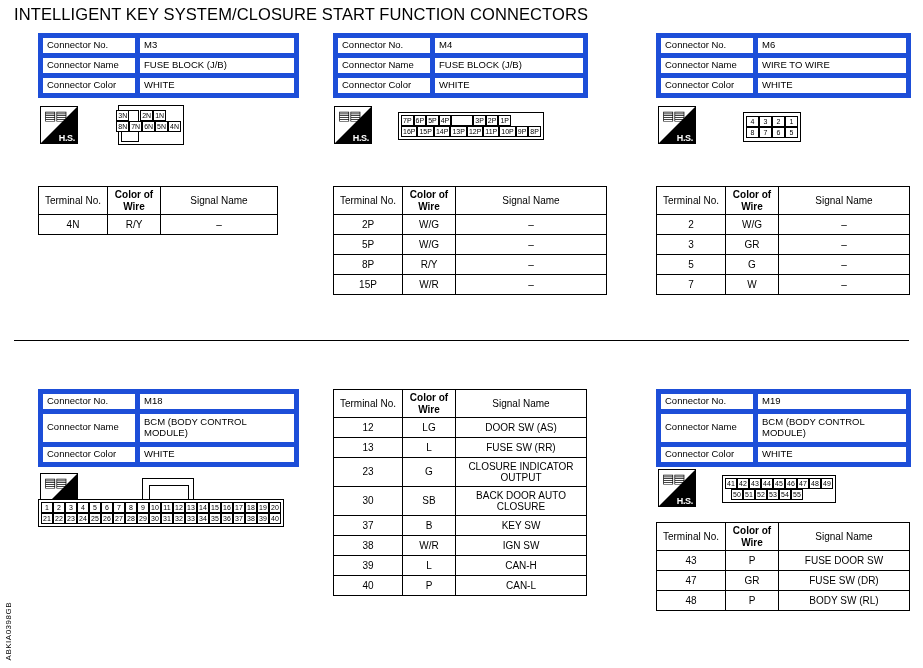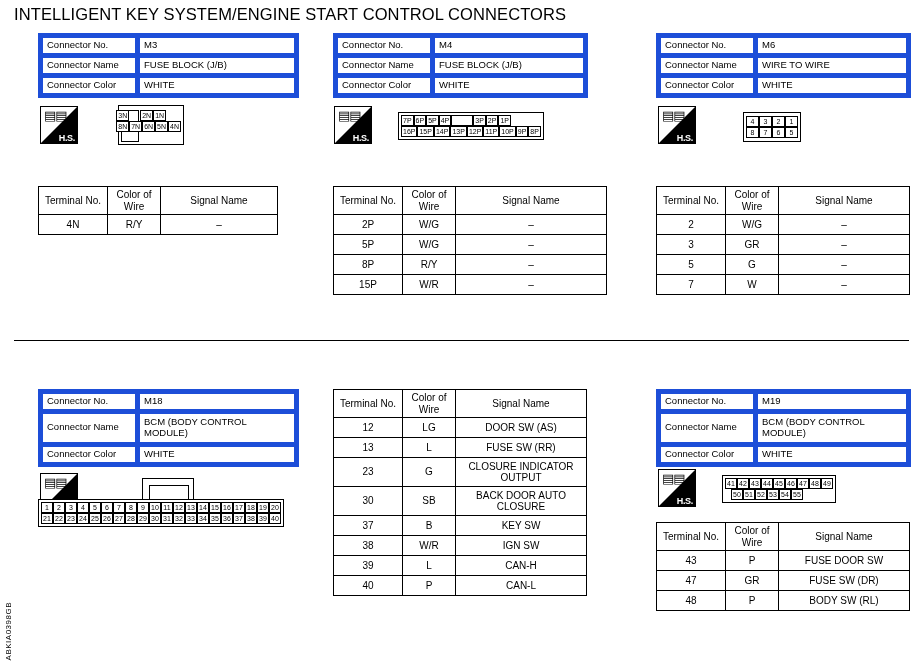--- a/index.html
+++ b/index.html
@@ -63,21 +63,21 @@
     background: #fff;
     text-align: center;
   }
   table.term td, table.term th {
     border: 1px solid #000;
     padding: 2px 3px;
     font-weight: normal;
     line-height: 1.15;
   }
   table.term th.h1 { width: 62px; }
-  table.term th.h2 { width: 46px; }
+  table.term th.h2 { width: 46px; font-weight: bold; }
   table.term th.h3 { width: 110px; }
   table.term td.c1 { height: 15px; }
 
   
   .hs {
     width: 38px;
     height: 38px;
     border: 1px solid #000;
     position: relative;
     background: #fff;
@@ -199,21 +199,21 @@
     border: 1px solid #000;
     padding: 2px;
     background: #fff;
     display: inline-block;
   }
   .m19conn .pin { min-width: 12px; }
 </style>
 </head>
 <body>
 
-<div class="page-title">INTELLIGENT KEY SYSTEM/ENGINE START CONTROL CONNECTORS</div>
+<div class="page-title">INTELLIGENT KEY SYSTEM/CLOSURE START FUNCTION CONNECTORS</div>
 <div class="divider"></div>
 <div class="sidecode">ABKIA0398GB</div>
 
 <div class="block" style="left:38px; top:33px;">
   <table class="info">
     <tbody>
         <tr>
       <td class="lbl">Connector No.</td>
       <td class="val" style="width:146px">M3</td>
     </tr>

